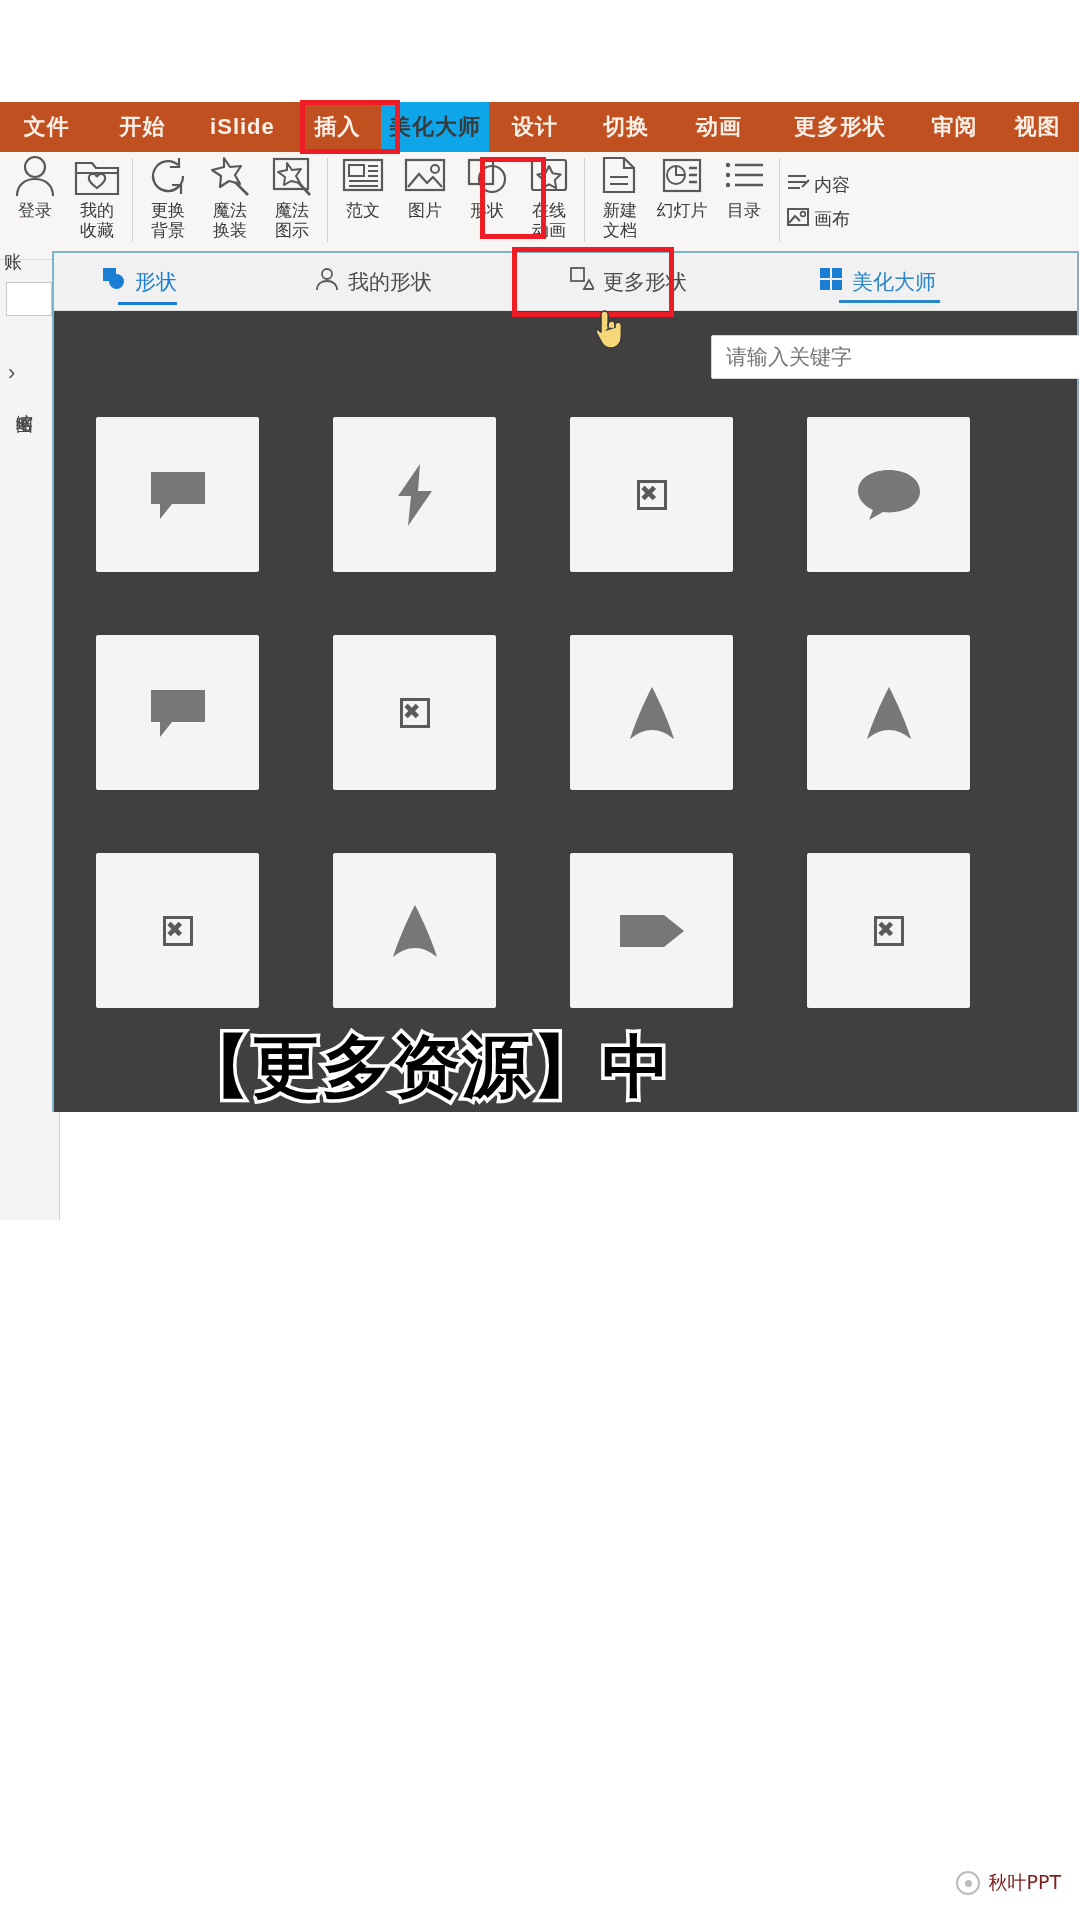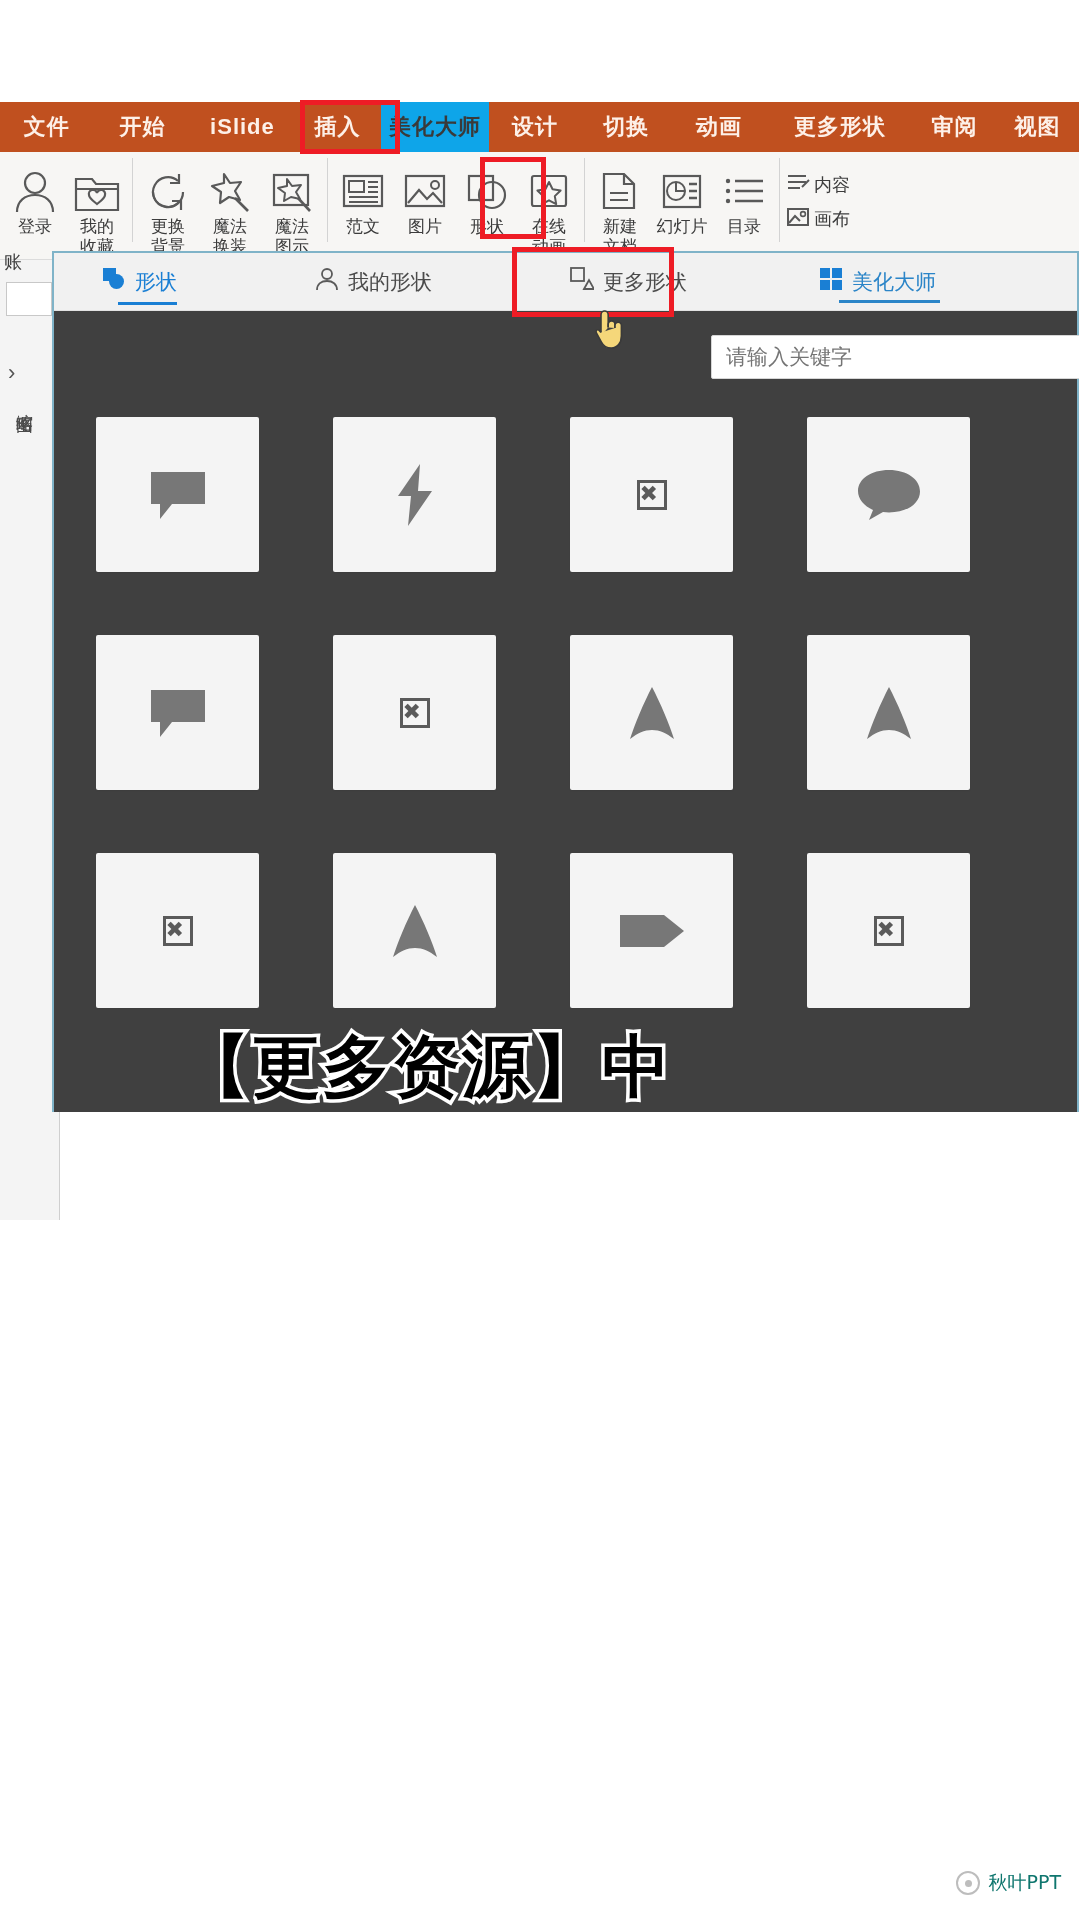--- a/index.html
+++ b/index.html
@@ -33,21 +33,21 @@
   
   .ribbon{
     position:absolute; left:0; top:152px; width:1079px; height:108px;
     background:#f7f6f4; display:flex; align-items:flex-start;
     border-bottom:1px solid #dcdcdc;
   }
   .rgroup{ display:flex; align-items:flex-start; height:108px; padding:0 4px; }
   .rsep{ width:1px; height:84px; background:#d3d3d3; margin-top:6px; }
   .ritem{
     width:62px; height:104px; display:flex; flex-direction:column;
-    align-items:center; justify-content:flex-start; padding-top:16px;
+    align-items:center; justify-content:flex-start; padding-top:0;
     position:relative;
   }
   .ritem .glyph{ height:48px; display:flex; align-items:center; justify-content:center; }
   .ritem .lbl{
     font-size:17px; color:#3c3c3c; line-height:20px; text-align:center;
     font-family:"DejaVu Sans","Liberation Sans",sans-serif;
   }
   .ritem.hl{ }
   .redbox-shape{
     position:absolute; left:480px; top:157px; width:66px; height:82px;
@@ -152,21 +152,21 @@
     position:absolute; left:0; top:1022px; width:854px; text-align:center;
     font-size:68px; font-weight:bold; color:#000;
     font-family:"DejaVu Sans","Liberation Sans",sans-serif;
     letter-spacing:2px; z-index:60;
     -webkit-text-stroke:7px #fff; paint-order:stroke fill;
   }
 
   
   .watermark{
     position:absolute; right:18px; bottom:14px; display:flex; align-items:center; gap:8px;
-    font-size:19px; color:#0f766e;
+    font-size:19px; color:#7f1d1d;
     font-family:"DejaVu Sans","Liberation Sans",sans-serif; z-index:70;
   }
   .wm-eye{ width:24px; height:24px; border:2px solid #bdbdbd; border-radius:50%;
            display:flex; align-items:center; justify-content:center; }
   .wm-eye i{ width:7px; height:7px; background:#bdbdbd; border-radius:50%; display:block; }
 
   
   .cursor{ position:absolute; left:589px; top:306px; z-index:45; }
 </style>
 </head>

